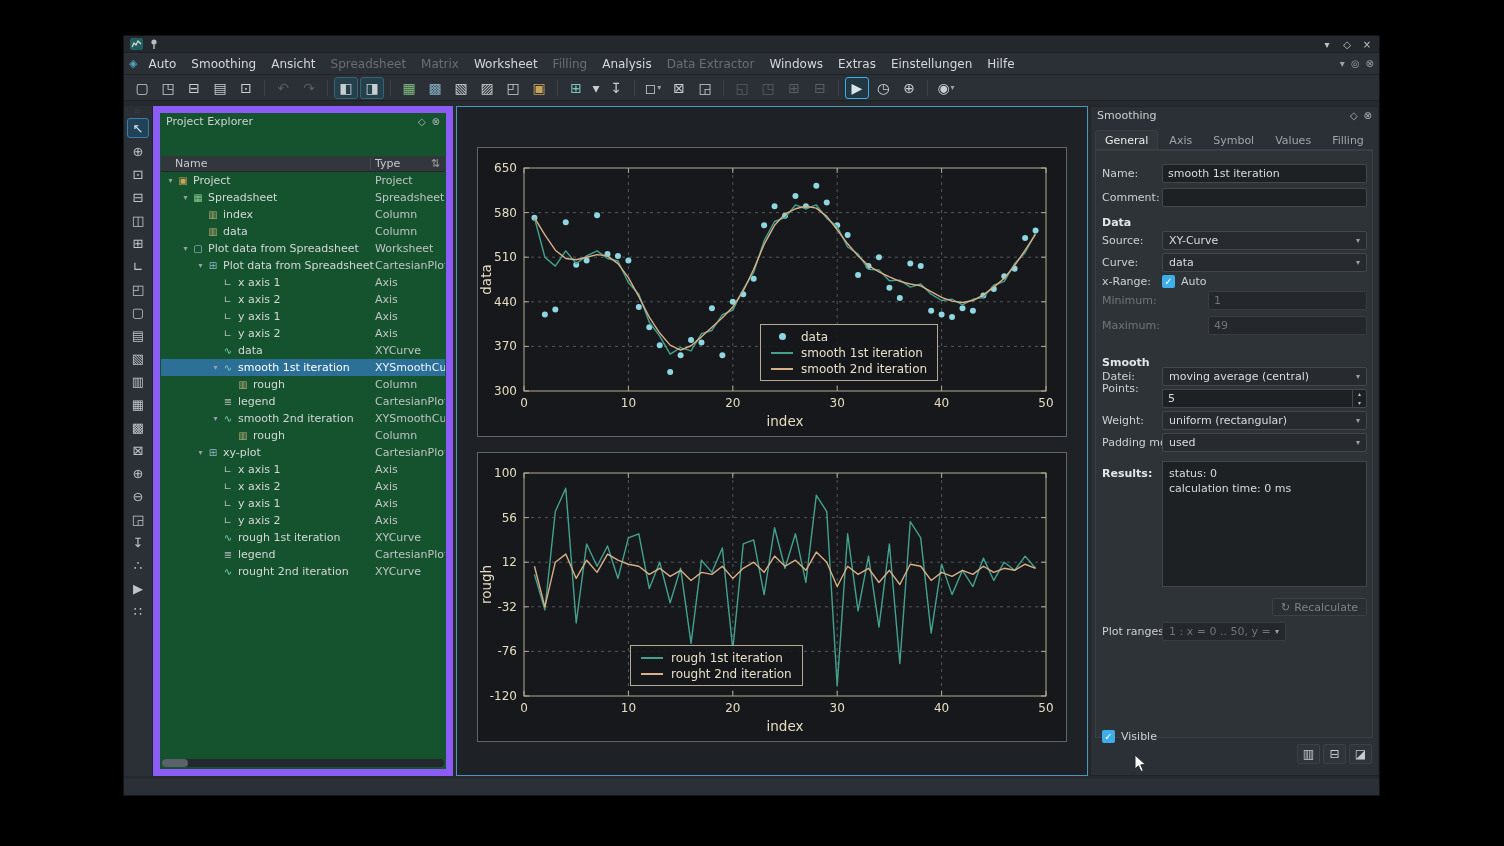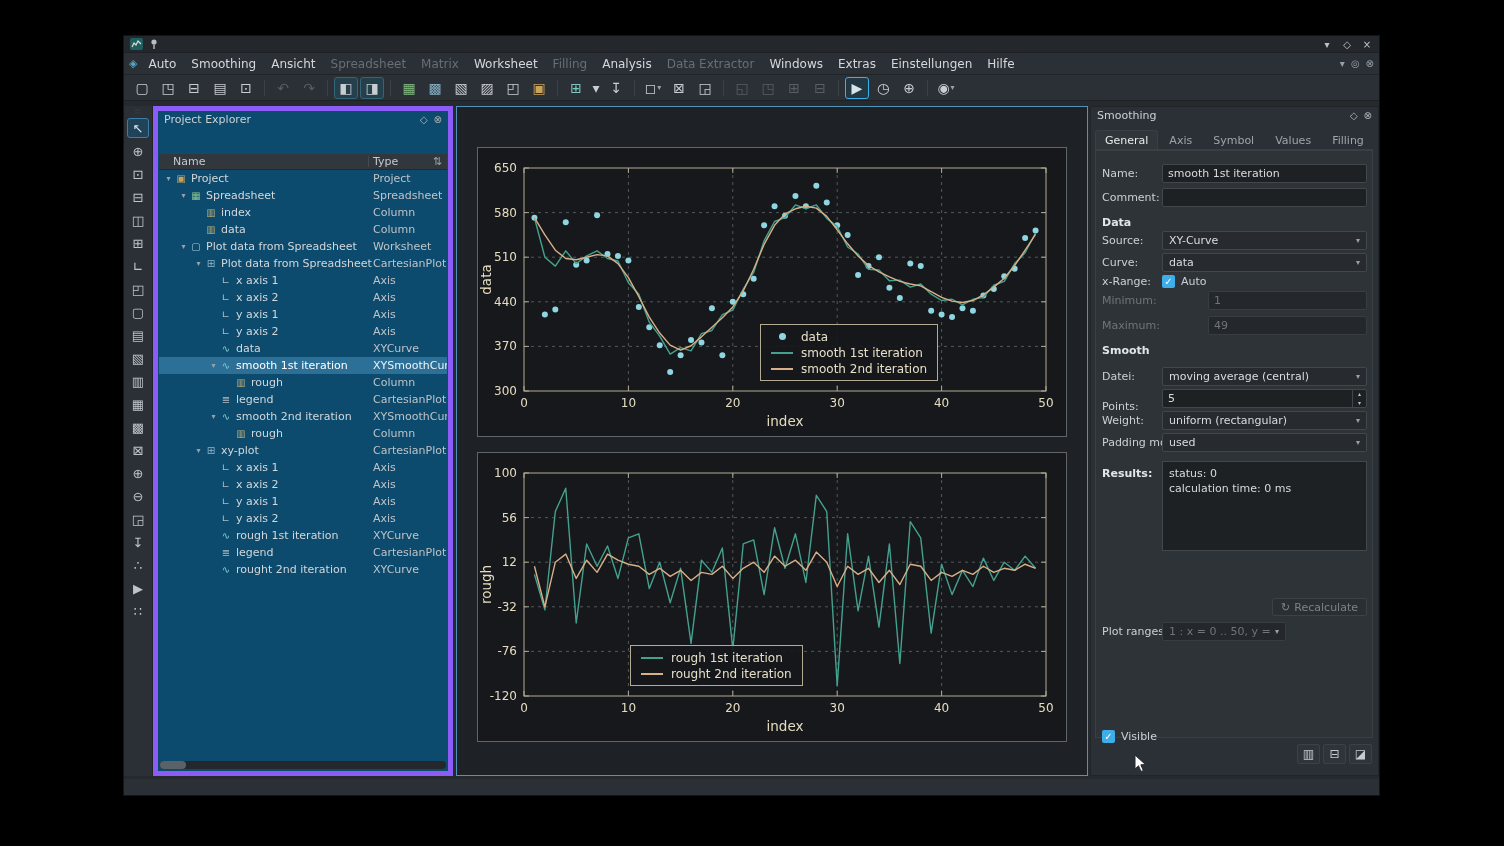--- a/index.html
+++ b/index.html
@@ -37,22 +37,22 @@
   
   .main{position:absolute;left:0;top:65px;right:0;bottom:16px;background:#26292d;}
   
   .lefttools{position:absolute;left:0;top:5px;bottom:3px;width:29px;background:#2b3036;
     display:flex;flex-direction:column;align-items:center;padding-top:3px;gap:3px;border-right:1px solid #212528;}
   .lt-handle{color:#5a6065;font-size:7px;line-height:6px;letter-spacing:1px;}
   .lt-btn{width:22px;height:20px;display:flex;align-items:center;justify-content:center;
     color:#bfc4c8;font-size:13px;border-radius:3px;border:1px solid transparent;}
   .lt-btn.checked{background:#20435a;border-color:#3b7ea6;color:#dbe7ee;}
   
-  .explorer{position:absolute;left:29px;top:5px;bottom:3px;width:300px;background:#0c4a6e;
-    border:5px solid #8b5cf6;}
+  .explorer{position:absolute;left:29px;top:5px;bottom:3px;width:300px;background:#14532d;
+    border:7px solid #8b5cf6;}
   .panel-header{height:17px;display:flex;align-items:center;padding:0 6px;font-size:11px;color:#ccd0d3;gap:6px;}
   .ph-title{flex:1;}
   .ph-btn{font-size:10px;color:#aeb3b7;}
   .search-wrap{position:absolute;left:4px;right:4px;top:20px;height:20px;}
   .search-wrap input{width:100%;height:100%;background:#1e2124;border:1px solid #3a3f45;border-radius:2px;
     color:#d7dadd;padding:0 20px 0 6px;font-size:11px;font-family:inherit;}
   .search-wrap input::placeholder{color:#7d8388;}
   .search-filter-ic{position:absolute;right:5px;top:3px;color:#9aa0a4;font-size:10px;}
   .colheader{position:absolute;left:1px;right:1px;top:43px;height:16px;background:#32373d;
     border-bottom:1px solid #24282c;font-size:11px;color:#c4c9cc;}
@@ -103,21 +103,21 @@
   .combo.dim{color:#6f757a;border-color:#383d42;background:#24272b;}
   .caret{font-size:8px;color:#9aa0a5;flex:none;}
   .checkbox{width:13px;height:13px;background:#3daee9;border-radius:2px;color:#fff;font-size:10px;
     line-height:13px;text-align:center;flex:none;}
   .checkrow{position:absolute;display:flex;align-items:center;gap:6px;height:19px;font-size:11px;color:#ccd0d3;}
   .spinwrap{display:flex;align-items:center;background:#1e2124;border:1px solid #42474d;border-radius:2px;padding:0;}
   .spinwrap input{flex:1;min-width:0;border:none;background:transparent;color:#d9dcdf;
     padding:0 5px;font-family:inherit;font-size:11px;}
   .spin{width:14px;height:100%;display:flex;flex-direction:column;border-left:1px solid #42474d;}
   .spin span{flex:1;font-size:6px;color:#b8bdc1;text-align:center;line-height:8px;}
-  .results-box{position:absolute;left:66px;right:5px;top:310px;height:90px;background:#1e2124;
+  .results-box{position:absolute;left:66px;right:5px;top:310px;height:126px;background:#1e2124;
     border:1px solid #42474d;font-size:11px;color:#d7dadd;padding:4px 6px;line-height:15px;}
   .recalc{position:absolute;right:5px;top:447px;height:18px;padding:0 8px;display:flex;align-items:center;gap:4px;
     background:#2a2f34;border:1px solid #3c4147;border-radius:2px;color:#7c8287;font-size:11px;}
   .dock-bottom{position:absolute;right:6px;bottom:11px;display:flex;gap:3px;}
   .db-btn{width:23px;height:20px;border:1px solid #3c4147;border-radius:2px;background:#2f343a;
     color:#c7cbce;font-size:12px;display:flex;align-items:center;justify-content:center;}
   
   .statusbar{position:absolute;left:0;bottom:0;right:0;height:16px;display:flex;align-items:center;
     justify-content:space-between;padding:0 8px;font-size:11px;color:#c6cacd;background:#2b3036;
     border-top:1px solid #1f2326;}
@@ -739,29 +739,29 @@
           <span class="checkbox">✓</span>
           <span>Auto</span>
         </div>
 
         <span class="flabel dimtext" style="top:140px">Minimum:</span>
         <input class="ctrl ctrl-indent tinput dim" style="top: 140px;" value="1">
 
         <span class="flabel dimtext" style="top:165px">Maximum:</span>
         <input class="ctrl ctrl-indent tinput dim" style="top: 165px;" value="49">
 
-        <span class="flabel heading" style="top:190px">Smooth</span>
+        <span class="flabel heading" style="top:202px">Smooth</span>
 
         <span class="flabel" style="top:216px">Datei:</span>
         <div class="ctrl combo" style="top:216px">
           <span>moving average (central)</span>
           <span class="caret">▾</span>
         </div>
 
-        <span class="flabel" style="top:246px">Points:</span>
+        <span class="flabel" style="top:228px">Points:</span>
         <div class="ctrl spinwrap" style="top:238px">
           <input value="5" style="">
           <span class="spin">
               <span>▴</span>
               <span>▾</span>
             </span>
         </div>
 
         <span class="flabel" style="top:260px">Weight:</span>
         <div class="ctrl combo" style="top:260px">

